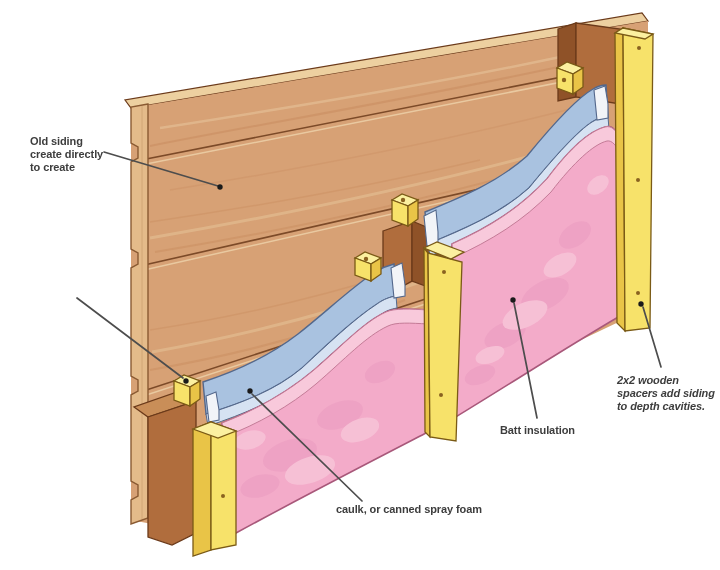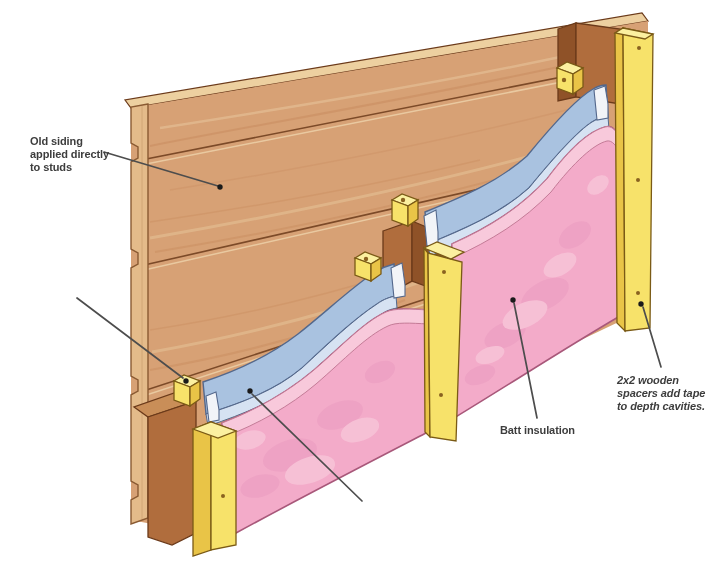--- a/index.html
+++ b/index.html
@@ -191,31 +191,32 @@
     <circle class="ldot" cx="250" cy="391" r="2.7"></circle>
     <path class="leader" d="M537,418 L514,303"></path>
     <circle class="ldot" cx="513" cy="300" r="2.7"></circle>
     <path class="leader" d="M661,367 L643,307"></path>
     <circle class="ldot" cx="641" cy="304" r="2.7"></circle>
   </g>
 </svg>
 
   <div class="label" style="left:30px; top:135px;">
     <div>Old siding</div>
-    <div>applied directly</div>
-    <div>to studs</div>
+    <div>create directly</div>
+    <div>to create</div>
   </div>
 
 
   <div class="label" style="left:336px; top:503px;">
+    <div>caulk, or canned spray foam</div>
   </div>
 
   <div class="label" style="left:500px; top:424px;">
     <div>Batt insulation</div>
   </div>
 
   <div class="label italic" style="left:617px; top:374px;">
     <div>2x2 wooden</div>
-    <div>spacers add tape</div>
+    <div>spacers add siding</div>
     <div>to depth cavities.</div>
   </div>
 
 </div>
 
 </body></html>

